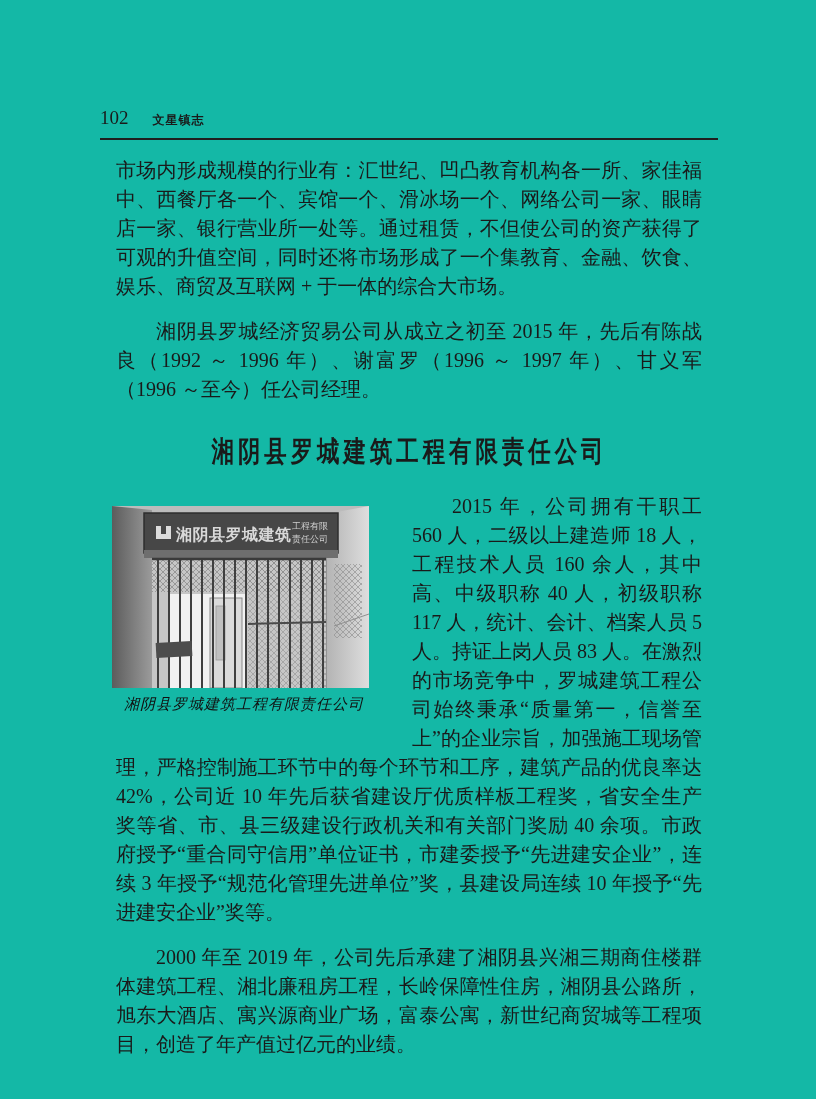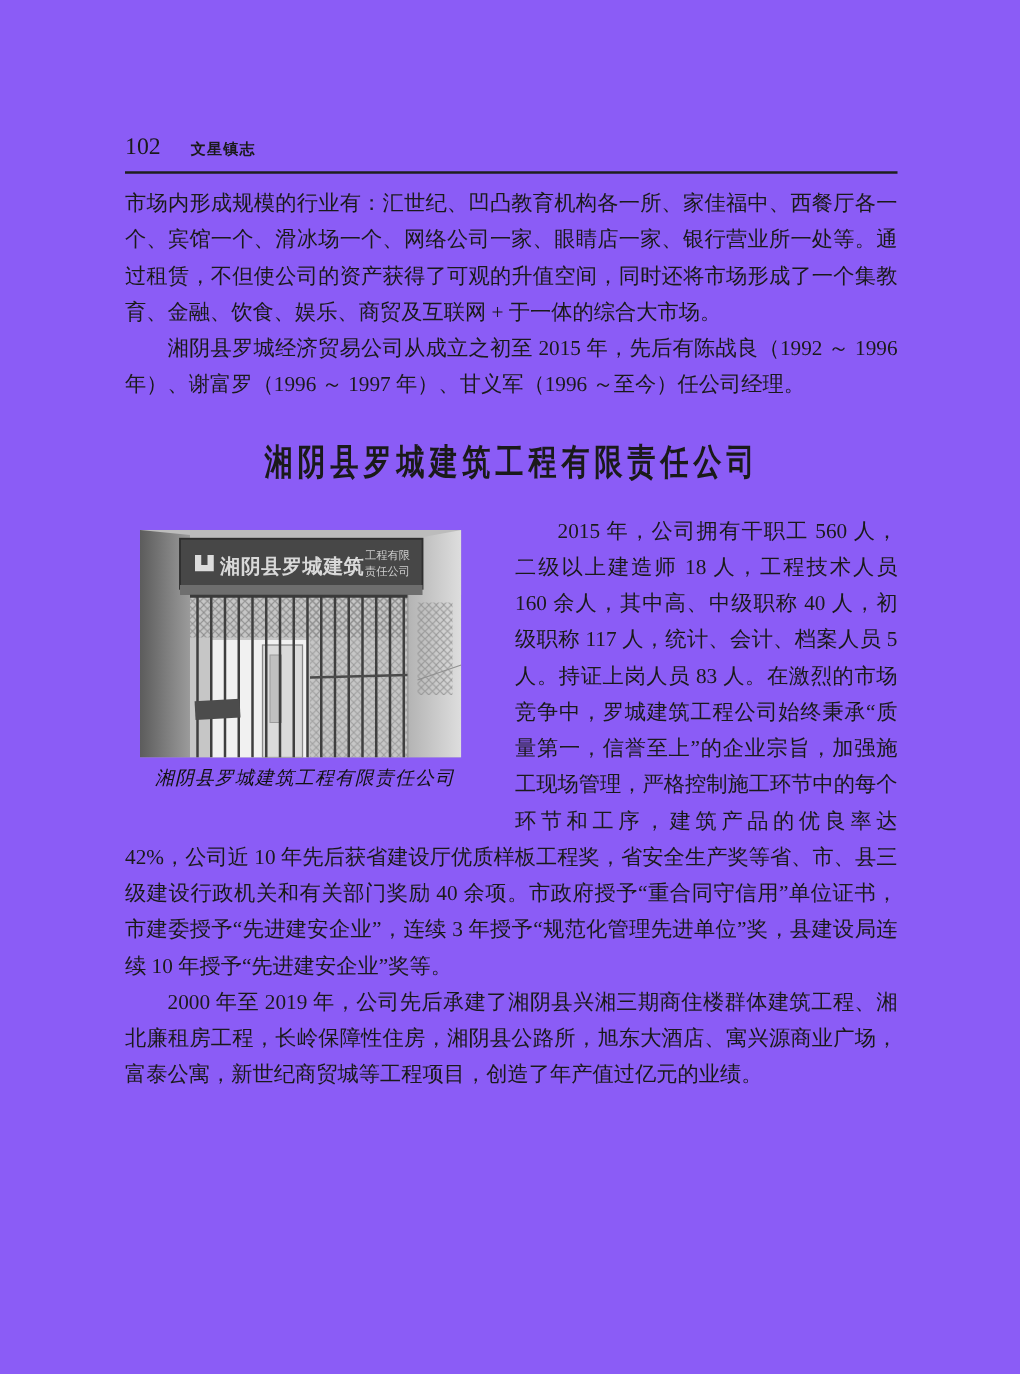--- a/index.html
+++ b/index.html
@@ -1,40 +1,40 @@
 <!DOCTYPE html>
 <html><head>
 <meta charset="utf-8">
 <style>
   html,body { margin:0; padding:0; background:#f2f2f2; }
   .page {
     position:relative;
     width:816px; height:1099px;
     margin:0 auto;
-    background:#8b5cf6;
+    background:#14b8a6;
     box-sizing:border-box;
     padding:106px 98px 0 100px;
     font-family:"Liberation Serif","DejaVu Serif",serif;
     color:#1a1a1a;
     overflow:hidden;
   }
   .running-header {
     display:flex; align-items:baseline; gap:24px;
     border-bottom:2px solid #1f1f1f;
     padding-bottom:6px;
   }
   .page-num { font-size:19px; line-height:24px; }
   .book-title {
     font-size:12px; font-weight:bold; line-height:24px;
     font-family:"Liberation Sans","DejaVu Sans",sans-serif;
     letter-spacing:1px;
   }
   .body-text p {
-    margin:0;
-    font-size:17px;
+    margin:16px;
+    font-size:20px;
     line-height:29px;
     text-align:justify;
   }
   .indent { text-indent:2em; }
   .intro-block { margin-top:9px; }
   .section-title {
     text-align:center;
     margin-top:30px;
     height:36px; line-height:36px;
     white-space:nowrap;

